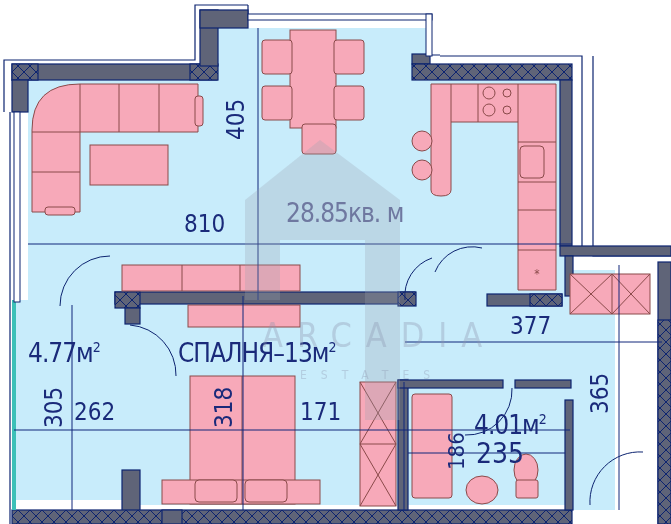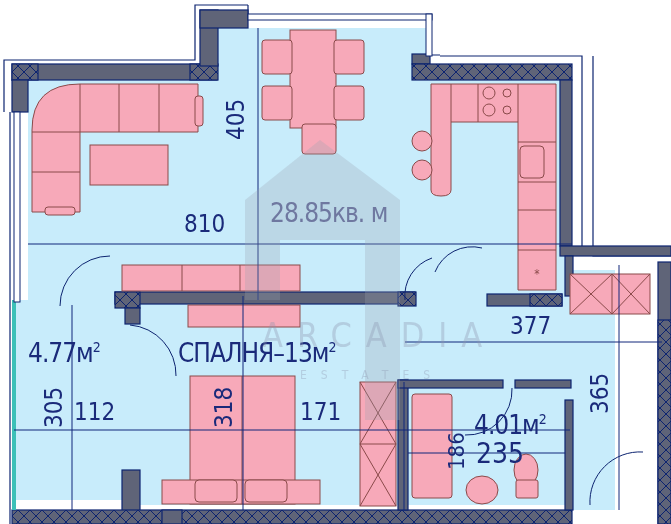--- a/index.html
+++ b/index.html
@@ -178,36 +178,36 @@
     <line x1="619" y1="265" x2="619" y2="510"></line>
     <line x1="404" y1="382" x2="404" y2="510"></line>
     <line x1="408" y1="453" x2="565" y2="453"></line>
   </g>
 
   <g opacity="0.28">
     <path d="M245,200 L320,140 L400,200 L400,420 L365,420 L365,240 L280,240 L280,300 L245,300 Z" fill="#9aa0b0"></path>
   </g>
 </svg>
 
-<div style="position:absolute;left:270px;top:198px;font-size:26px;color:#6f78a0;letter-spacing:-1px;">28.85кв. м</div>
+<div style="position:absolute;left:286px;top:198px;font-size:26px;color:#6f78a0;letter-spacing:-1px;">28.85кв. м</div>
 
 <div style="position:absolute;left:178px;top:338px;font-size:26px;color:#1a2a7a;letter-spacing:-1px;">
   <span>СПАЛНЯ–13м</span><sup style="font-size:14px;">2</sup>
 </div>
 <div style="position:absolute;left:28px;top:338px;font-size:26px;color:#1a2a7a;letter-spacing:-1px;">
   <span>4.77м</span><sup style="font-size:14px;">2</sup>
 </div>
 <div style="position:absolute;left:474px;top:410px;font-size:26px;color:#1a2a7a;letter-spacing:-1px;">
   <span>4.01м</span><sup style="font-size:14px;">2</sup>
 </div>
 
 <div style="position:absolute;left:222px;top:140px;font-size:24px;color:#1a2a7a;transform:rotate(-90deg);transform-origin:left top;">405</div>
 <div style="position:absolute;left:184px;top:210px;font-size:24px;color:#1a2a7a;text-align:center;">810</div>
 <div style="position:absolute;left:40px;top:428px;font-size:24px;color:#1a2a7a;transform:rotate(-90deg);transform-origin:left top;">305</div>
-<div style="position:absolute;left:74px;top:398px;font-size:24px;color:#1a2a7a;">112</div>
+<div style="position:absolute;left:74px;top:398px;font-size:24px;color:#1a2a7a;">262</div>
 <div style="position:absolute;left:210px;top:428px;font-size:24px;color:#1a2a7a;transform:rotate(-90deg);transform-origin:left top;">318</div>
 <div style="position:absolute;left:300px;top:398px;font-size:24px;color:#1a2a7a;">171</div>
 <div style="position:absolute;left:510px;top:312px;font-size:24px;color:#1a2a7a;">377</div>
 <div style="position:absolute;left:586px;top:414px;font-size:24px;color:#1a2a7a;transform:rotate(-90deg);transform-origin:left top;">365</div>
 <div style="position:absolute;left:444px;top:470px;font-size:22px;color:#1a2a7a;transform:rotate(-90deg);transform-origin:left top;">186</div>
 <div style="position:absolute;left:476px;top:437px;font-size:28px;color:#1a2a7a;">235</div>
 
 <div style="position:absolute;left:262px;top:315px;font-size:34px;letter-spacing:14px;color:rgba(140,148,175,0.35);">ARCADIA</div>
 <div style="position:absolute;left:300px;top:368px;font-size:12px;letter-spacing:14px;color:rgba(140,148,175,0.35);">ESTATES</div>
 </div>

